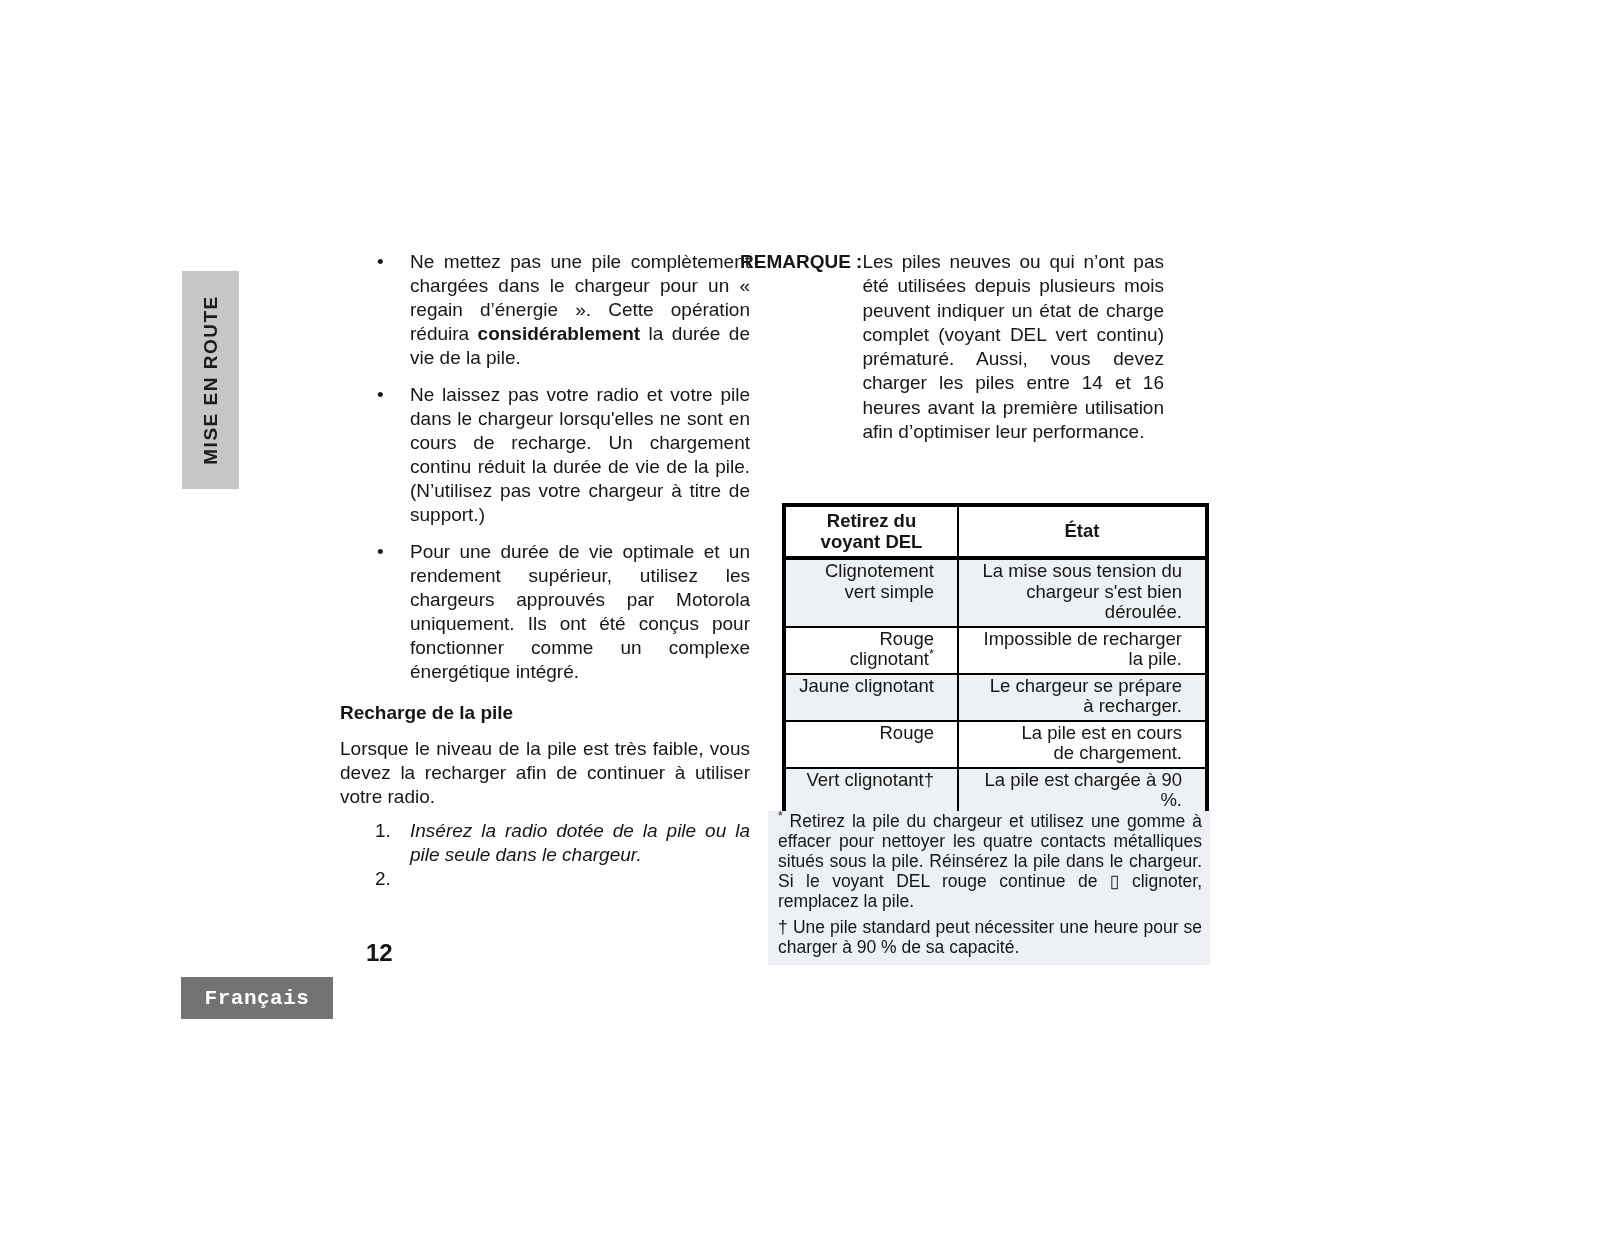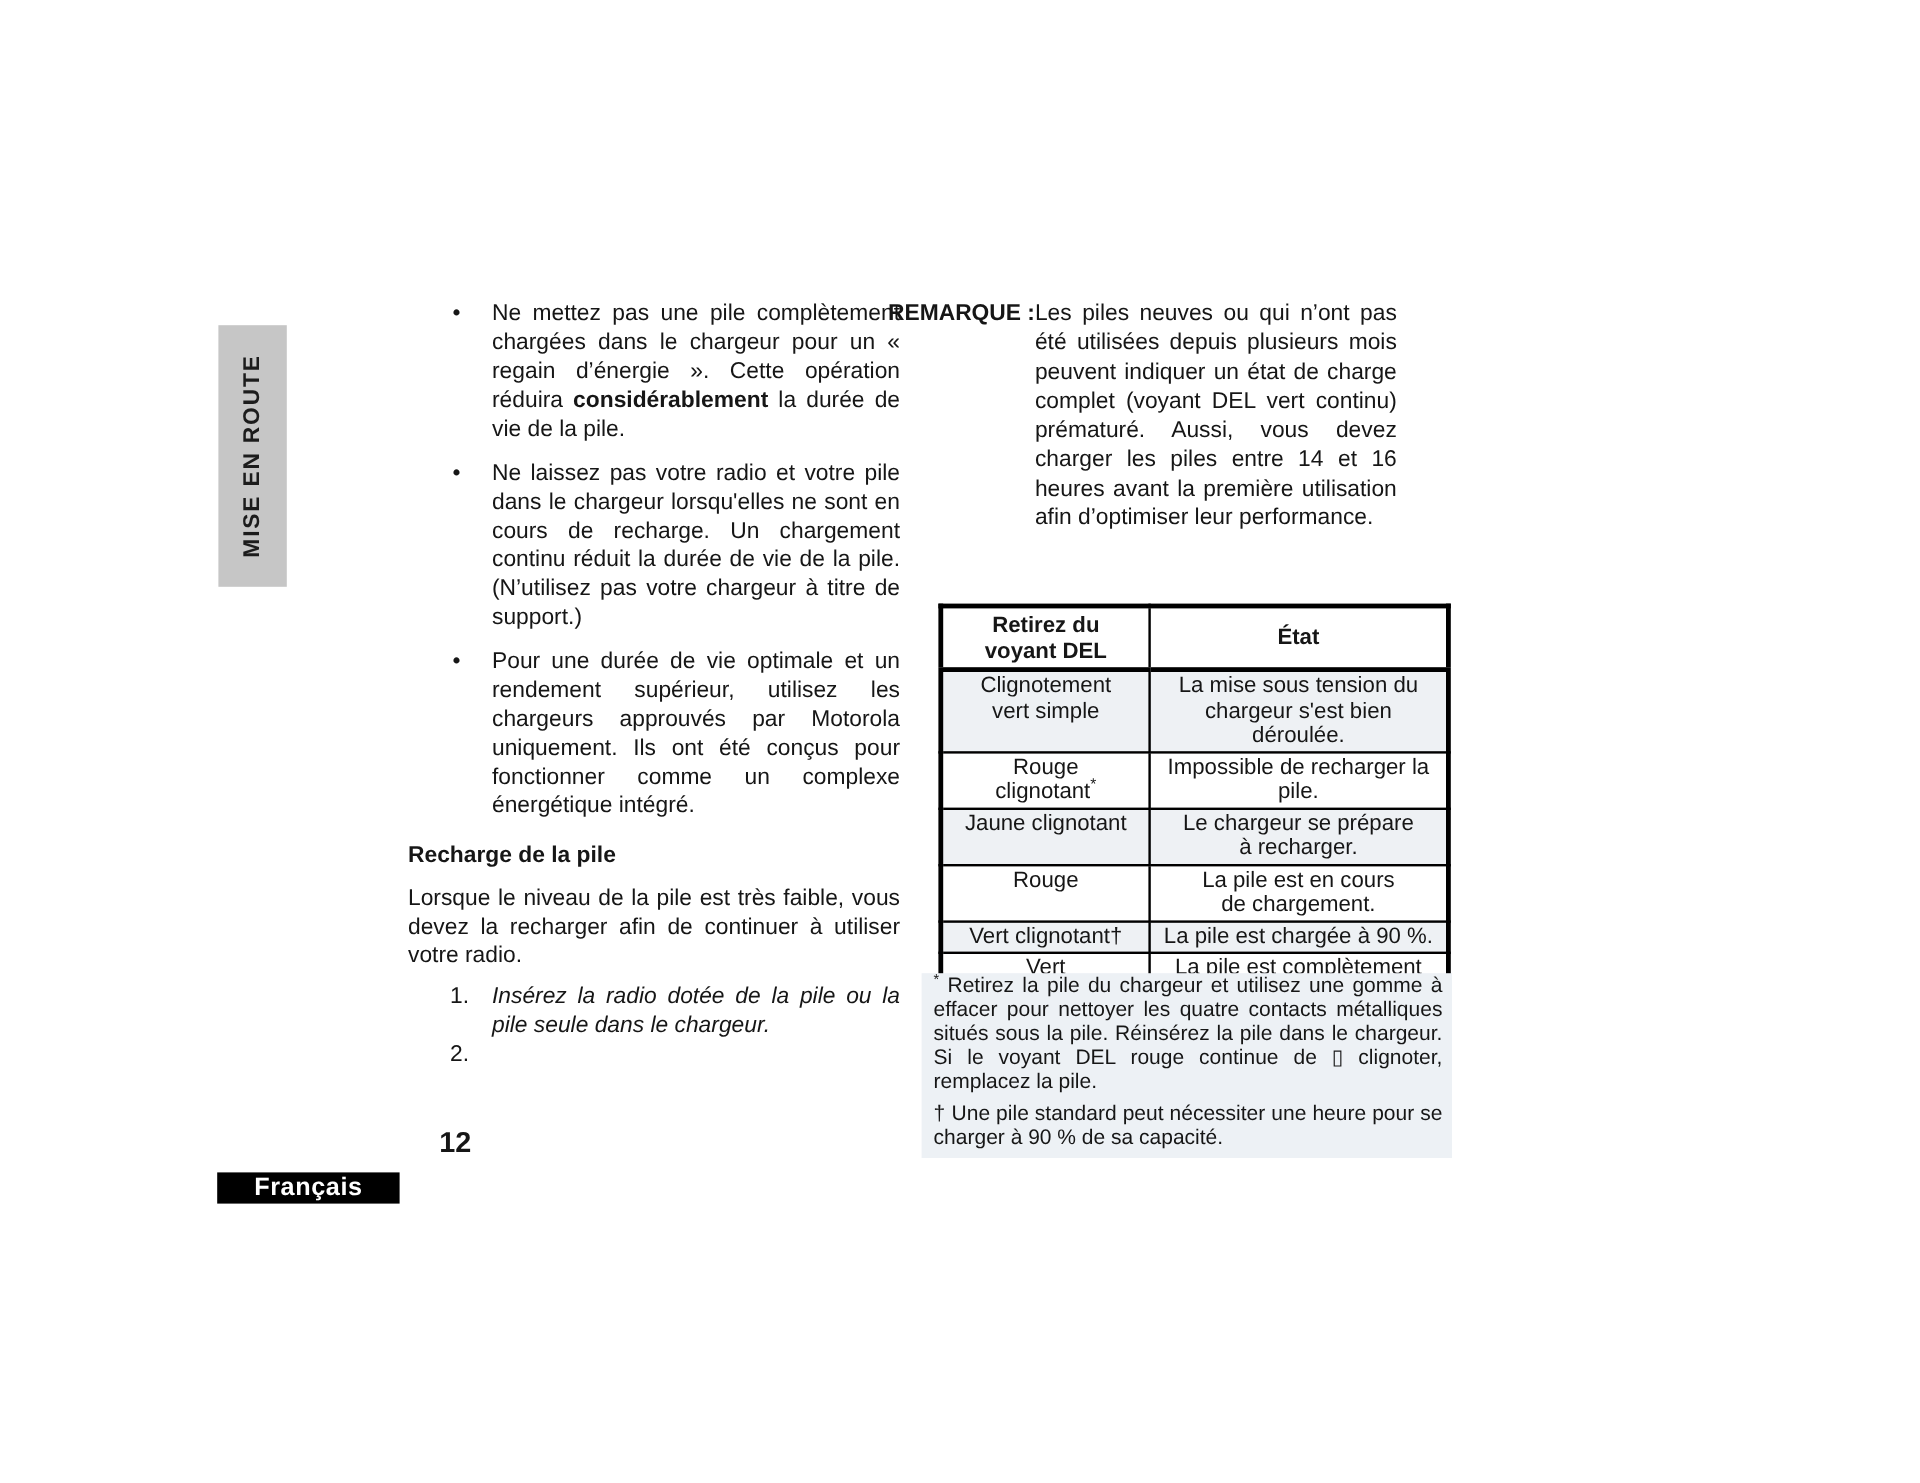--- a/index.html
+++ b/index.html
@@ -40,22 +40,22 @@
   }
   .note-label{flex:0 0 119px;font-weight:bold;white-space:nowrap;}
   .note-body{flex:1;text-align:justify;}
   
   .led-table{
     position:absolute;left:782px;top:503px;width:427px;
     border-collapse:collapse;border:4px solid #000;
     font-size:18.5px;line-height:20.5px;table-layout:fixed;
   }
   .led-table th,.led-table td{
-    border:2px solid #000;vertical-align:top;text-align:center;
-    padding:1px 8px 3px 8px;
+    border:2px solid #000;vertical-align:top;text-align:right;
+    padding:1px 23px 3px 8px;
   }
   .led-table thead th{
     text-align:center;vertical-align:middle;font-weight:bold;
     border-bottom:4px solid #000;padding:4px 4px;
   }
   .col-color{width:163px;}
   .row-shaded{background:#eef1f4;}
   .pre-line{white-space:pre-line;}
   .marker-sup{font-size:13px;vertical-align:super;line-height:0;}
   
@@ -64,22 +64,22 @@
     background:#edf1f5;padding:0 8px 8px 10px;
     font-size:17.5px;line-height:20px;text-align:justify;
   }
   .footnote+.footnote{margin-top:6px;}
   .fn-star{font-size:12px;vertical-align:super;line-height:0;}
   
   .page-number{
     position:absolute;left:366px;top:939px;font-weight:bold;font-size:24px;
   }
   .language-tab{
-    position:absolute;left:181px;top:977px;width:152px;height:26px;
-    background:#000000;display:flex;align-items:center;justify-content:center;
+    position:absolute;left:181px;top:977px;width:152px;height:42px;
+    background:#737373;display:flex;align-items:center;justify-content:center;font-family:Liberation Mono, monospace;
   }
   .language-tab .language-label{
     color:#ffffff;font-weight:bold;font-size:21px;letter-spacing:0.5px;
   }
 </style>
 </head>
 <body>
 
 <div class="sidebar-tab">
   <span class="v-text">MISE EN ROUTE</span>

